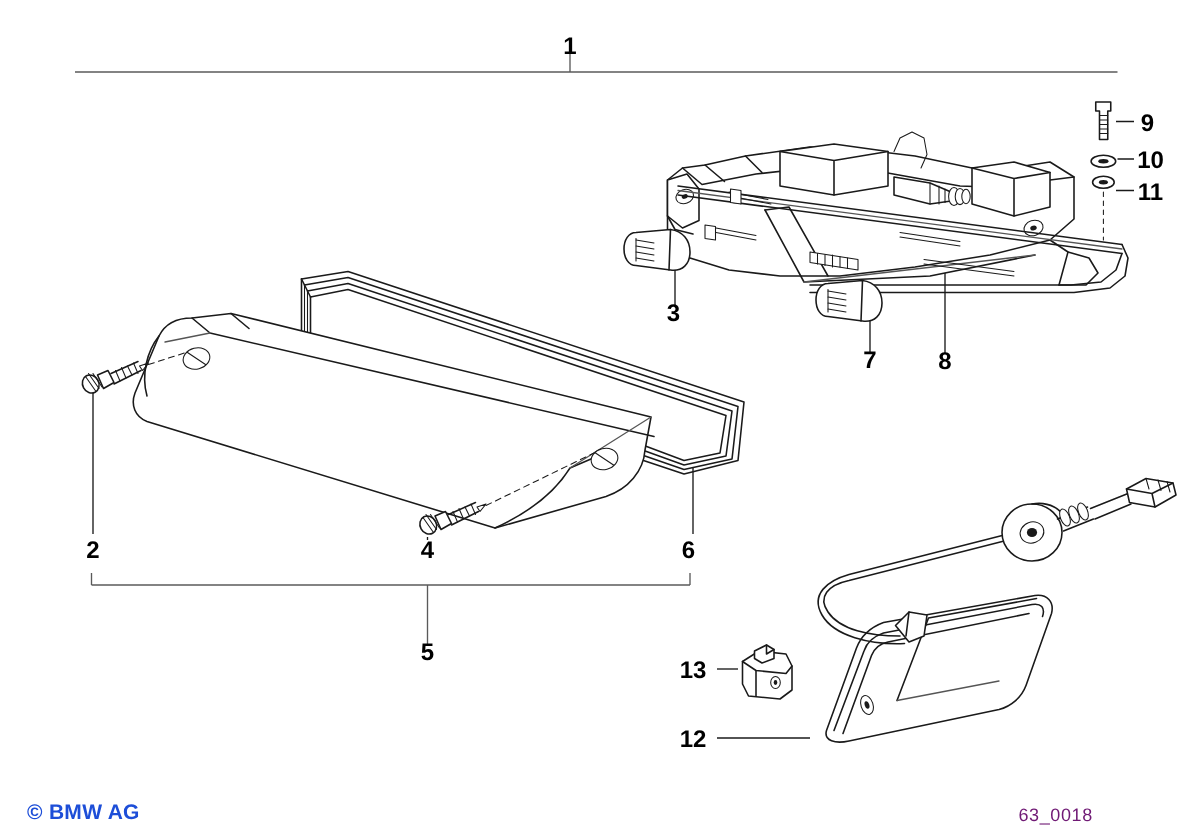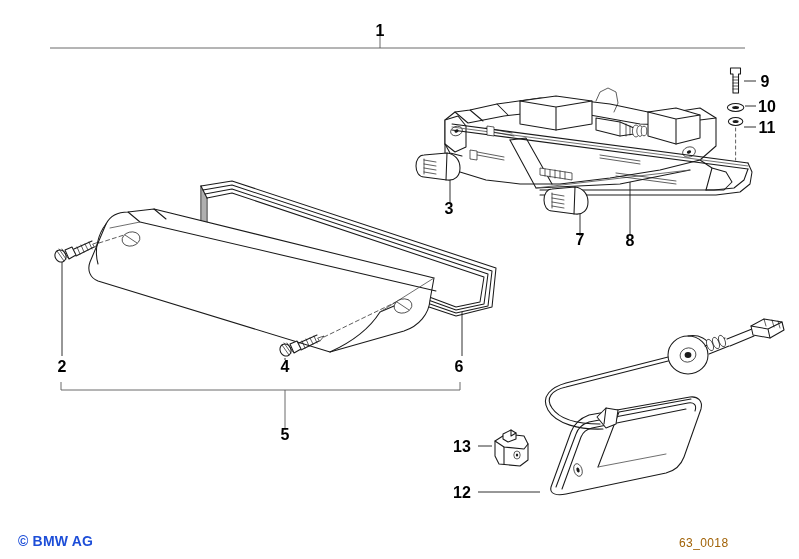--- a/index.html
+++ b/index.html
@@ -40,21 +40,21 @@
     color: #1d4ed8;
     letter-spacing: 0.2px;
     white-space: nowrap;
   }
   .footer-right {
     position: absolute;
     left: 679px;
     top: 536px;
     font-family: "Liberation Sans", sans-serif;
     font-size: 12px;
-    color: #a16207;
+    color: #701a75;
     letter-spacing: 0.4px;
     white-space: nowrap;
   }
   .ln   { fill: none; stroke: #1a1a1a; stroke-width: 1.05; stroke-linecap: round; stroke-linejoin: round; }
   .ln-t { fill: none; stroke: #1a1a1a; stroke-width: 0.7;  stroke-linecap: round; stroke-linejoin: round; }
   .ln-h { fill: none; stroke: #555555; stroke-width: 0.85; stroke-linecap: round; stroke-linejoin: round; }
   .lead { fill: none; stroke: #1a1a1a; stroke-width: 0.9;  stroke-linecap: butt; }
   .brk  { fill: none; stroke: #5a5a5a; stroke-width: 0.9;  stroke-linecap: butt; }
   .fillw { fill: #ffffff; stroke: #1a1a1a; stroke-width: 1.05; stroke-linejoin: round; }
   .fillw-t { fill: #ffffff; stroke: #1a1a1a; stroke-width: 0.7; stroke-linejoin: round; }

